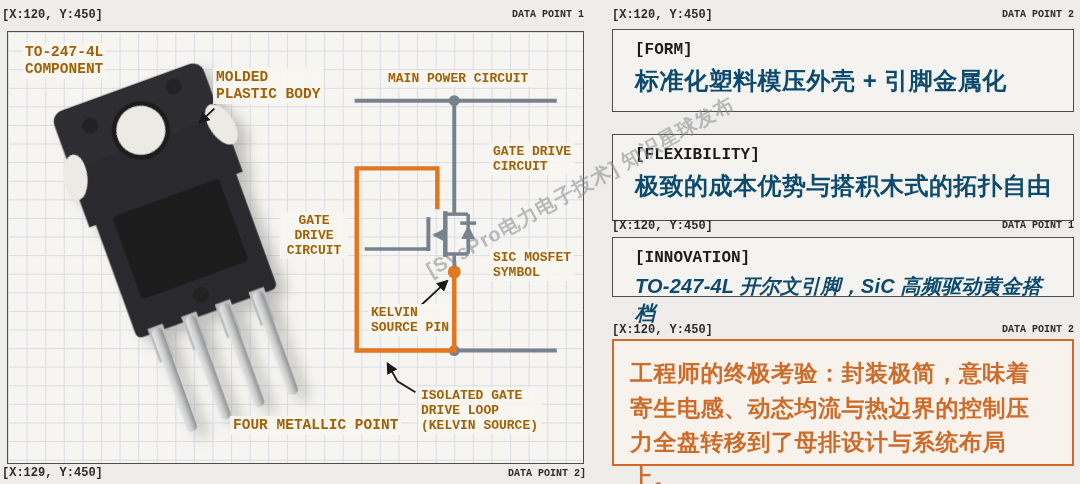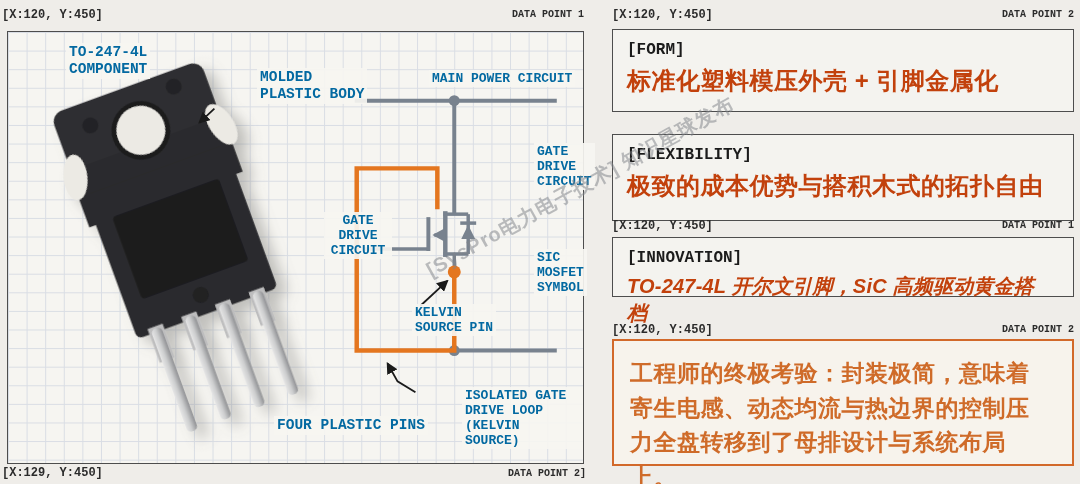--- a/index.html
+++ b/index.html
@@ -21,36 +21,36 @@
     background-color:#f6f5f1;
     background-image:
       linear-gradient(#d9dde4 1px, transparent 1px),
       linear-gradient(90deg,#d9dde4 1px, transparent 1px);
     background-size:18.6px 18.6px;
   }
   .panel svg{position:absolute;left:0;top:0;width:100%;height:100%;}
   .ann{
     position:absolute;
     font-family:"Liberation Mono","DejaVu Sans Mono",monospace;
-    font-weight:700;font-size:13px;line-height:1.16;color:#0369a1;
-    white-space:pre-line;background:rgba(246,245,241,0.92);padding:1px 3px;margin-left:44px;
+    font-weight:700;font-size:13px;line-height:1.16;color:#a16207;
+    white-space:pre-line;background:rgba(246,245,241,0.92);padding:1px 3px;
   }
   .ann.big{font-size:14.5px;}
   .ann.r{text-align:center;}
   
   .card{
     position:absolute;left:612px;width:462px;box-sizing:border-box;
     border:1.6px solid #4d4d4d;background:#f4f3ef;
-    padding:11px 20px 10px 14px;
+    padding:11px 20px 10px 22px;
   }
   .card .tag{
     display:block;font-family:"Liberation Mono","DejaVu Sans Mono",monospace;
     font-weight:700;font-size:16px;color:#1b1b1b;margin-bottom:6px;
   }
-  .card .cn{display:block;font-weight:700;font-size:24px;letter-spacing:0.5px;color:#c2410c;}
+  .card .cn{display:block;font-weight:700;font-size:24px;letter-spacing:0.5px;color:#0c4a6e;}
   .card.compact .cn{font-size:20px;letter-spacing:0.2px;font-style:italic;}
   .card.alert{
     border:2.5px solid #d2692a;background:#f7f3ec;padding:15px 20px 10px 16px;
   }
   .card.alert .cn{color:#cf6b29;font-size:23px;line-height:1.5;letter-spacing:0.5px;}
   
   .watermark{
     position:absolute;left:428px;top:258px;
     transform:rotate(-29deg);transform-origin:left center;
     font-weight:700;font-size:20px;letter-spacing:1px;
@@ -151,21 +151,21 @@
   <div class="ann r" style="left:272px;top:180px;width:62px">GATE
 DRIVE
 CIRCUIT</div>
   <div class="ann" style="left:360px;top:272px">KELVIN
 SOURCE PIN</div>
   <div class="ann" style="left:482px;top:217px">SIC MOSFET
 SYMBOL</div>
   <div class="ann" style="left:410px;top:355px">ISOLATED GATE
 DRIVE LOOP
 (KELVIN SOURCE)</div>
-  <div class="ann big" style="left:222px;top:384px">FOUR PLASTIC PINS</div>
+  <div class="ann big" style="left:222px;top:384px">FOUR METALLIC POINT</div>
 </div>
 
 <div class="coord" style="left:612px;top:8px">[X:120, Y:450]</div>
 <div class="dp" style="right:6px;top:9px">DATA POINT 2</div>
 
 <div class="card" style="top:29px;height:83px">
   <span class="tag">[FORM]</span>
   <span class="cn">标准化塑料模压外壳 + 引脚金属化</span>
 </div>
 

